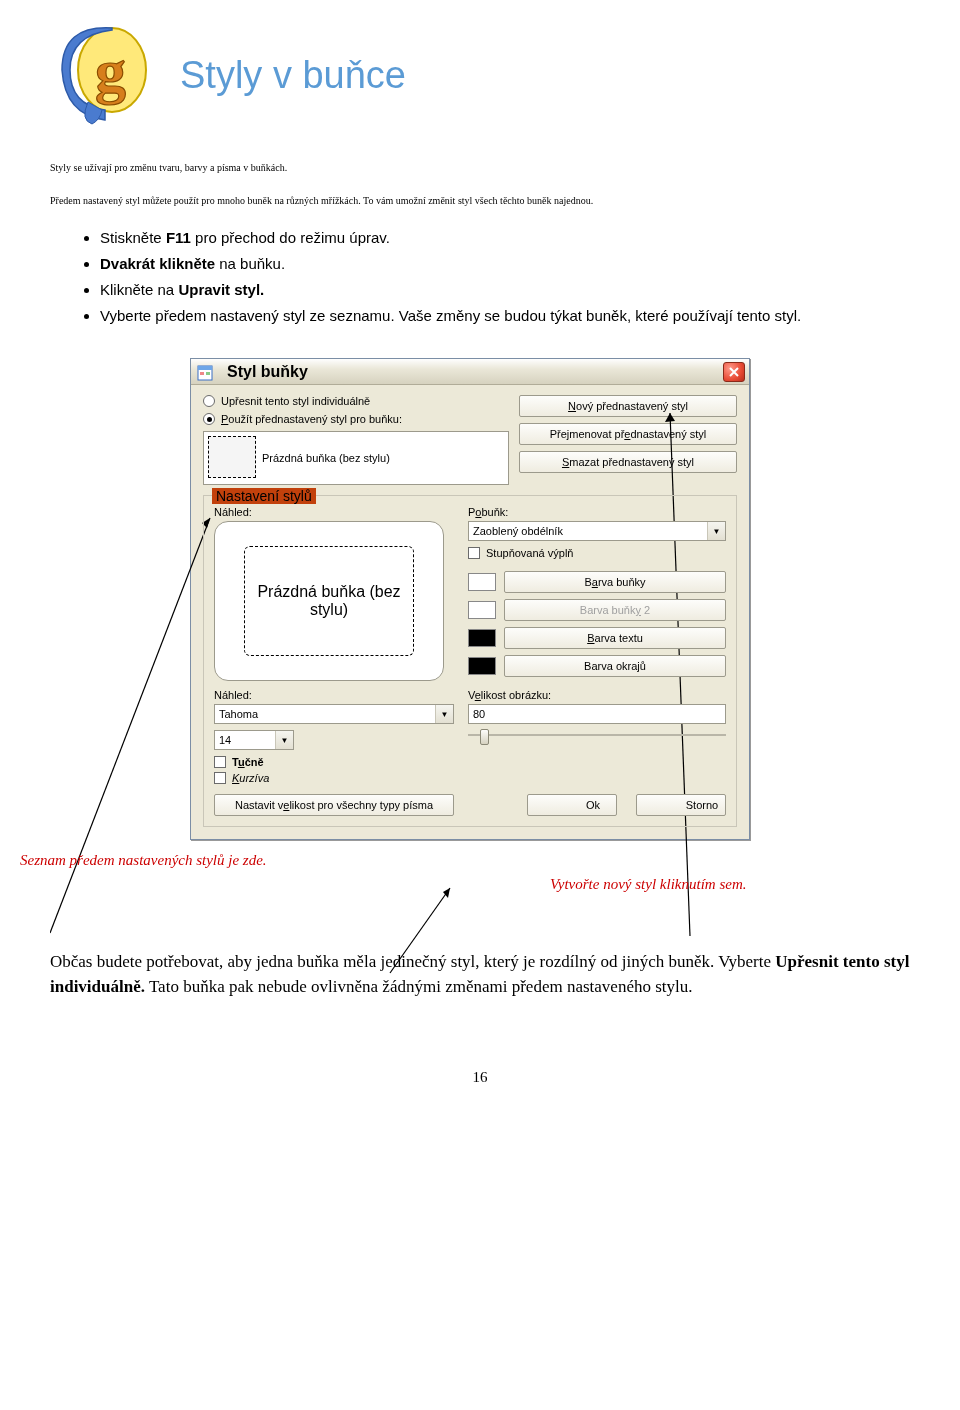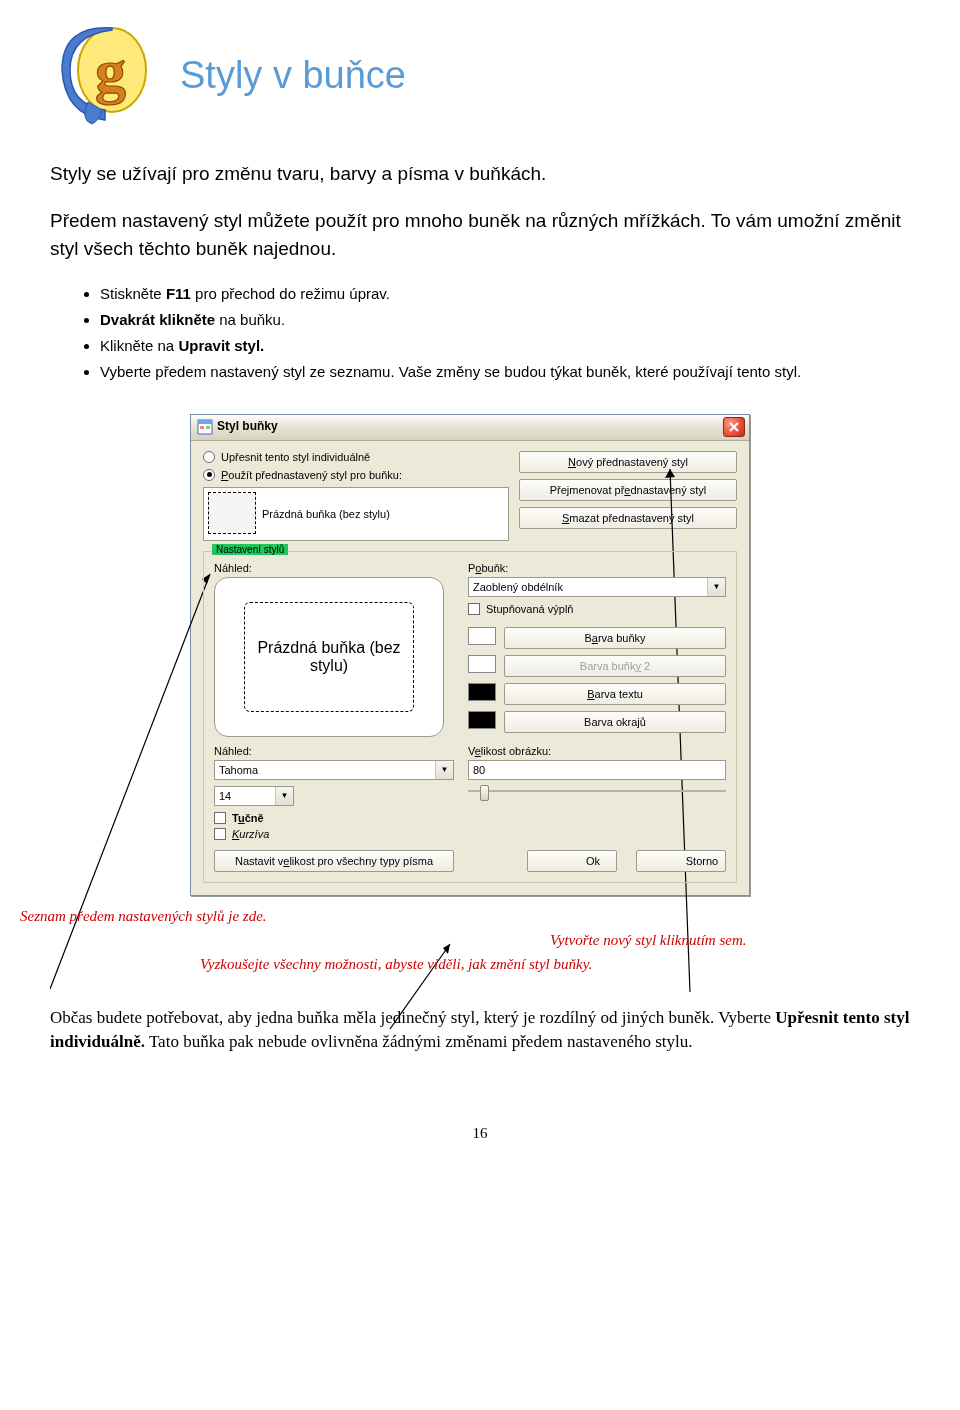--- a/index.html
+++ b/index.html
@@ -10,21 +10,21 @@
     color: #000;
     padding: 20px 50px 40px 50px;
     font-size: 15px;
   }
 
   
   .header-row { display: flex; align-items: center; gap: 30px; margin-bottom: 30px; }
   .logo-wrap { width: 100px; height: 110px; position: relative; }
   .title { color: #5b9bd5; font-family: "Trebuchet MS", Verdana, sans-serif; font-size: 38px; font-weight: 400; }
 
-  .body-text { font-family: Liberation Sans, sans-serif; font-size: 19px; line-height: 1.5; margin-bottom: 18px; }
+  .body-text { font-family: Liberation Serif, serif; font-size: 10px; line-height: 1.5; margin-bottom: 18px; }
 
   ul.bullets { list-style: disc; margin-left: 50px; margin-bottom: 18px; }
   ul.bullets li { font-family: Verdana, sans-serif; font-size: 15px; line-height: 1.6; margin-bottom: 2px; }
   ul.bullets li .b { font-weight: bold; }
 
   
   .dialog-zone { position: relative; margin: 30px 0 10px 140px; width: 600px; }
   .dialog {
     width: 560px;
     background: #ece9d8;
@@ -34,21 +34,21 @@
     color: #000;
     box-shadow: 1px 1px 0 #999;
   }
   .titlebar {
     height: 26px;
     background: linear-gradient(to bottom, #fefefe 0%, #eae7d8 40%, #d6d2bf 100%);
     border-bottom: 1px solid #b0ac98;
     display: flex; align-items: center; justify-content: space-between;
     padding: 0 4px 0 6px;
   }
-  .titlebar-left { display: flex; align-items: flex-start; gap: 4px; font-weight: bold; font-size: 12px; }
+  .titlebar-left { display: flex; align-items: flex-end; gap: 14px; font-weight: bold; font-size: 16px; }
   .tb-icon { width:16px; height:16px; display:inline-block; }
   .close-btn {
     width: 22px; height: 20px;
     background: radial-gradient(circle at 30% 30%, #ff9a8a, #e84b35 60%, #b82d1c);
     border: 1px solid #8a2a1a; border-radius: 3px;
     display: flex; align-items: center; justify-content: center;
     color: #fff; font-weight: bold; font-size: 11px;
   }
 
   .dlg-body { padding: 10px 12px 12px 12px; }
@@ -72,21 +72,21 @@
 
   .style-list {
     background:#fff; border:1px solid #9c9a8c; height:54px;
     display:flex; gap:6px; padding:4px; margin-top:4px;
   }
   .thumb { width:48px; height:42px; border:1px solid #999; background:#f5f5f5; display:flex; align-items:flex-end; justify-content:center; font-size:7px; overflow:hidden; }
   .thumb.sel { border:1px dashed #000; }
   .list-text { font-size:11px; align-self:center; }
 
   .fieldset { border:1px solid #c9c6b8; margin-top:10px; padding:10px; position:relative; }
-  .legend { position:absolute; top:-8px; left:8px; background:#22c55e; padding:0 4px; font-size:10px; }
+  .legend { position:absolute; top:-8px; left:8px; background:#c2410c; padding:0 4px; font-size:14px; }
 
   .settings-row { display:flex; gap:14px; }
   .preview-col { width:240px; }
   .controls-col { flex:1; }
 
   .lbl { font-size:11px; margin-bottom:3px; display:block; }
   .preview-box {
     width:230px; height:160px; border:1px solid #9c9a8c; background:#fff; border-radius:14px;
     display:flex; align-items:center; justify-content:center; margin-bottom:8px;
   }
@@ -96,21 +96,21 @@
   .combo-text { flex:1; padding:0 4px; font-size:11px; }
   .combo-arrow { width:18px; height:100%; border-left:1px solid #c9c6b8; background:linear-gradient(#f5f5f0,#e3e0d2); display:flex; align-items:center; justify-content:center; font-size:8px; }
 
   .pf-row { margin-bottom:6px; }
 
   .chk-row { display:flex; align-items:center; gap:6px; margin-top:4px;}
   .chk { width:12px; height:12px; border:1px solid #6b6b6b; background:#fff; }
   .chk-row .fb { font-weight:bold;text-align:right; }
   .chk-row .fi { font-style:italic; }
 
-  .swatch-row { display:flex; gap:8px; margin-bottom:6px; }
+  .swatch-row { display:flex; align-items:center; gap:8px; margin-bottom:6px; }
   .swatch { width:28px; height:18px; border:1px solid #888; }
   .sw-white{background:#fff;} .sw-black{background:#000;}
   .swatch-btn { flex:1; }
 
   .input-box { height:20px; background:#fff; border:1px solid #9c9a8c; padding:0 4px; font-size:11px; display:flex; align-items:center; }
   .slider-track { position:relative; height:14px; margin-top:4px; }
   .slider-line { position:absolute; top:6px; left:0; right:0; height:2px; background:#b9b6a8; }
   .slider-thumb { position:absolute; top:1px; left:12px; width:9px; height:16px; background:linear-gradient(#fdfdfb,#d6d2c0); border:1px solid #8a8876; border-radius:2px; }
 
   .bottom-row { display:flex; align-items:center; gap:19px; margin-top:10px; }
@@ -308,20 +308,19 @@
             </div>
         </div>
       </div>
     </div>
   </div>
 </div>
 
 <div class="caption-zone" style="height:70px;">
   <div class="caption-red" style="position:absolute; left:-30px; top:2px;">Seznam předem nastavených stylů je zde.</div>
   <div class="caption-red" style="position:absolute; left:500px; top:26px;">Vytvořte nový styl kliknutím sem.</div>
-  <div class="caption-red" style="position:absolute; left:150px; top:50px;">Vyzkoušejte všechny možnosti, abyste viděli, jak změní styl buňky.</div>
 </div>
 
 <p class="final-text">
   <span>Občas budete potřebovat, aby jedna buňka měla jedinečný styl, který je rozdílný od jiných buněk. Vyberte </span><span class="b">Upřesnit tento styl individuálně.</span><span> Tato buňka pak nebude ovlivněna žádnými změnami předem nastaveného stylu.</span>
 </p>
 
 <div class="pagenum">16</div>
 
 </body></html>

